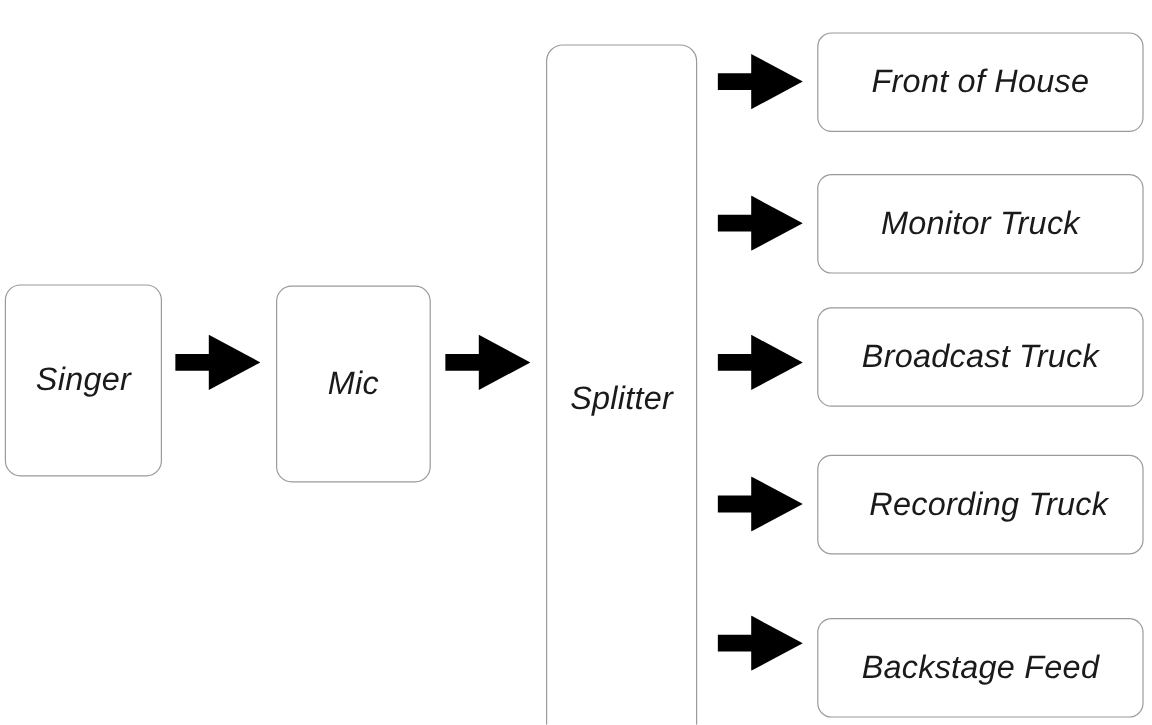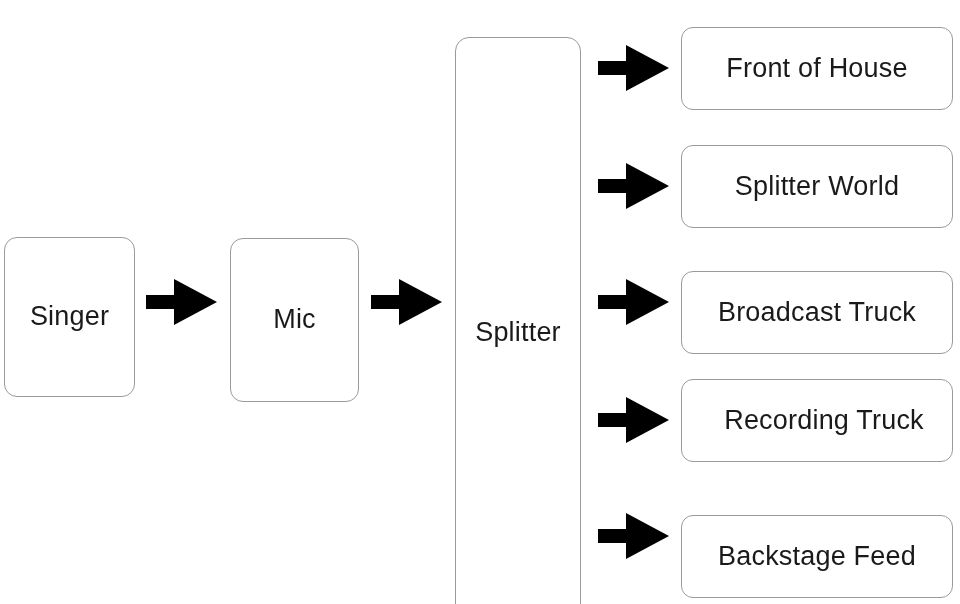--- a/index.html
+++ b/index.html
@@ -18,20 +18,21 @@
   .node {
     position: absolute;
     box-sizing: border-box;
     background: #ffffff;
     border: 1.6px solid #9a9a9a;
     border-radius: 13px;
     display: flex;
     align-items: center;
     justify-content: center;
     text-align: center;
+    font-style: italic;
   }
   .node-label {
     color: #1a1a1a;
     font-size: 27px;
     font-weight: 300;
     letter-spacing: 0.2px;
     line-height: 1.15;
     white-space: nowrap;
   }
   
@@ -46,21 +47,21 @@
   #node-splitter .node-label { font-size: 27px; }
   
   .dest {
     left: 681px;
     width: 272px;
     height: 83px;
     border-radius: 12px;
   }
   #node-foh       { top: 27px; }
   #node-monitor   { top: 145px; }
-  #node-broadcast { top: 271px; }
+  #node-broadcast { top: 256px; }
   #node-recording { top: 379px; padding-left: 14px; }
   #node-backstage { top: 495px; margin-top: 20px; }
 
   
   .arrow {
     position: absolute;
     width: 71px;
     height: 46px;
     display: block;
   }
@@ -130,21 +131,21 @@
     <svg viewBox="0 0 71 46" xmlns="http://www.w3.org/2000/svg" aria-hidden="true">
       <path d="M0,16 L28,16 L28,0 L71,23 L28,46 L28,30 L0,30 Z" fill="#000000"></path>
     </svg>
   </div>
 
   <div class="node dest" id="node-foh">
     <span class="node-label">Front of House</span>
   </div>
 
   <div class="node dest" id="node-monitor">
-    <span class="node-label">Splitter World</span>
+    <span class="node-label">Monitor Truck</span>
   </div>
 
   <div class="node dest" id="node-broadcast">
     <span class="node-label">Broadcast Truck</span>
   </div>
 
   <div class="node dest" id="node-recording">
     <span class="node-label">Recording Truck</span>
   </div>
 

